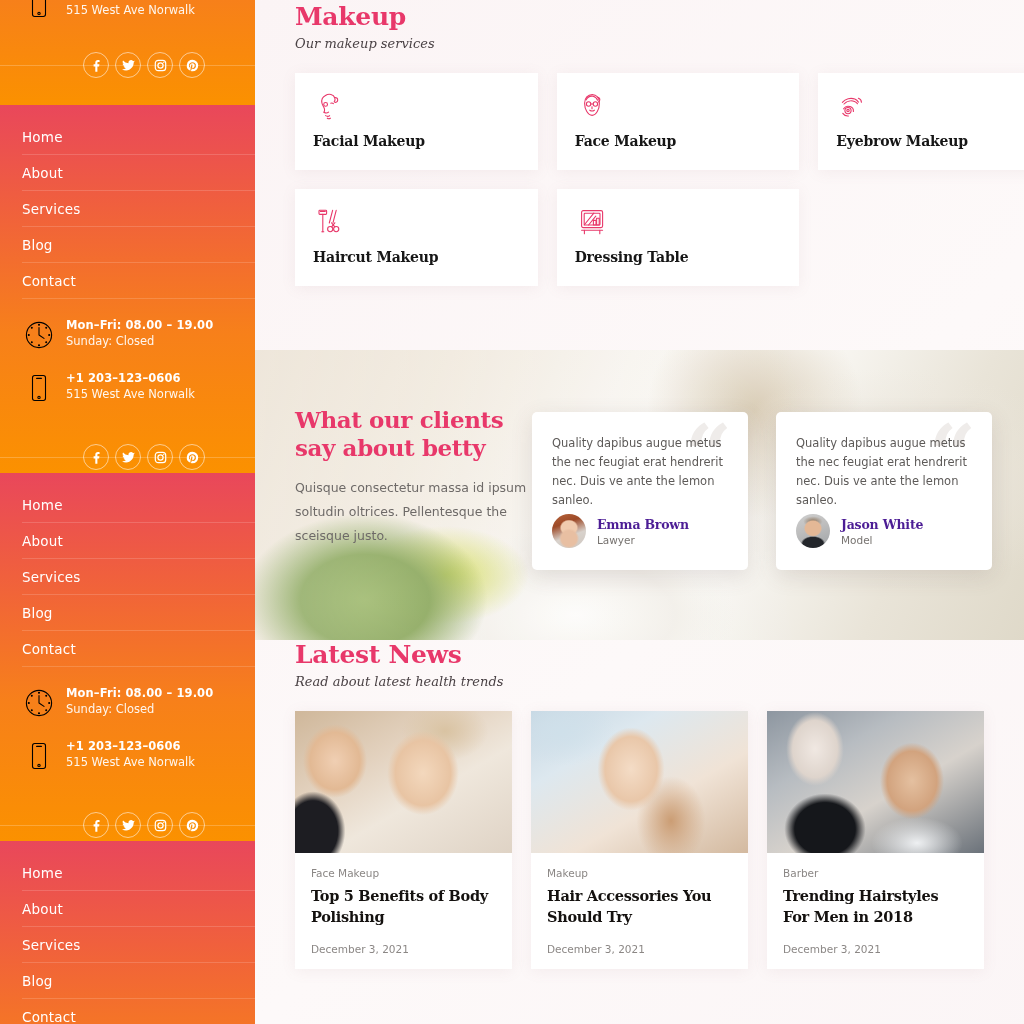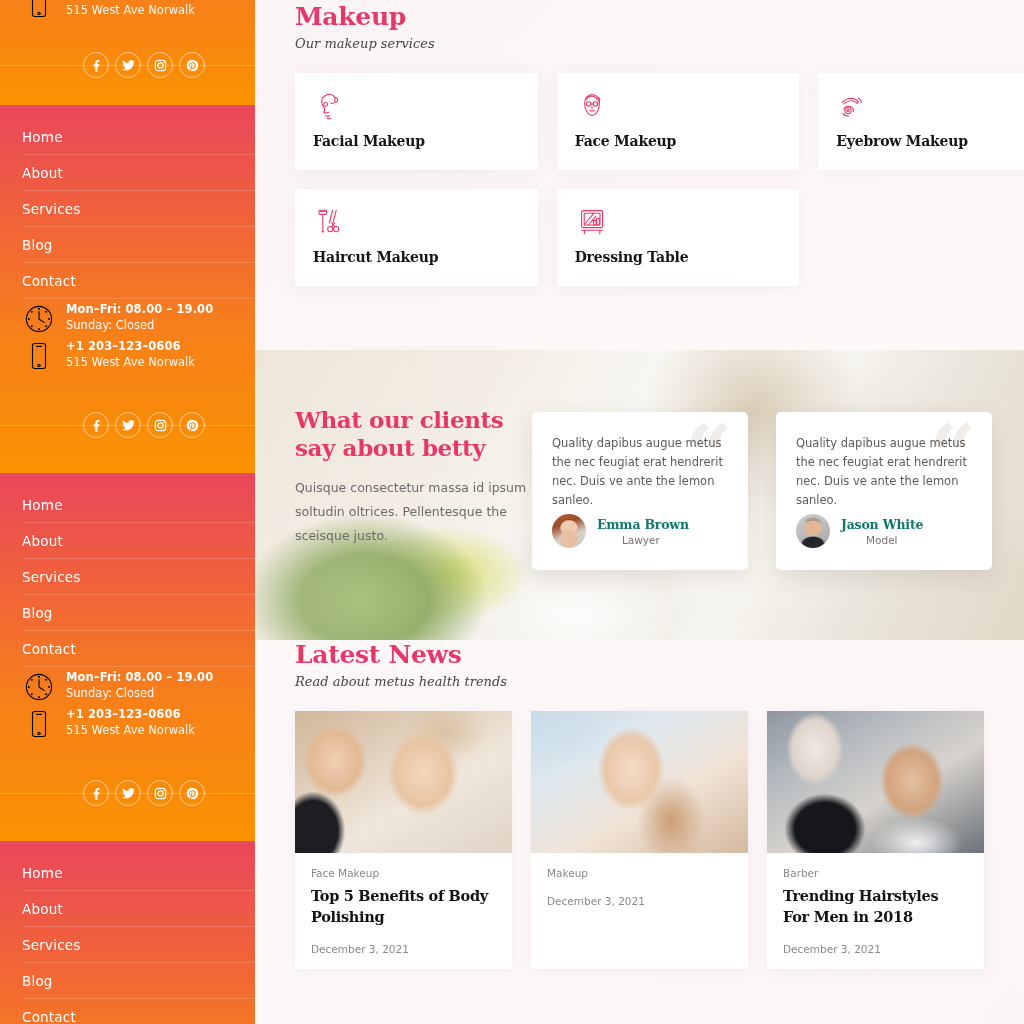--- a/index.html
+++ b/index.html
@@ -30,21 +30,21 @@
     padding: 10px 0 9px 0;
     border-bottom: 1px solid rgba(255,255,255,0.16);
     letter-spacing: 0.2px;
   }
   .nav-item:last-child { border-bottom: 1px solid rgba(255,255,255,0.16); }
 
   .info-row {
     display: flex;
     align-items: flex-start;
     padding: 0 22px;
-    margin-top: 2px;
+    margin-top: 18px;
   }
   .info-icon {
     width: 34px; height: 34px;
     flex: 0 0 34px;
     margin-right: 10px;
     margin-top: 1px;
   }
   .info-icon svg { display: block; }
   .info-text .l1 {
     color: #ffffff;
@@ -239,29 +239,28 @@
   .avatar.m {
     background:
       radial-gradient(ellipse 14px 13px at 50% 42%, #e4b896 0%, #e4b896 55%, rgba(228,184,150,0) 65%),
       radial-gradient(ellipse 17px 11px at 50% 88%, #23262b 0%, #23262b 60%, rgba(35,38,43,0) 72%),
       radial-gradient(ellipse 13px 7px at 50% 22%, #8c7258 0%, rgba(140,114,88,0) 75%),
       linear-gradient(160deg, #cfcfcf 0%, #bdbdbd 45%, #9fa3a6 100%);
   }
   .p-name {
     font-family: "DejaVu Serif", serif;
     font-weight: bold;
-    color: #0f766e;
+    color: #4c1d95;
     font-size: 12.5px;
     letter-spacing: -0.2px;
   }
   .p-role {
     color: #777370;
     font-size: 10.5px;
     margin-top: 2px;
-    margin-left: 25px;
   }
 
   
   .news { position: absolute; left: 0; top: 640px; width: 769px; }
   .news-grid {
     display: grid;
     grid-template-columns: repeat(3, 1fr);
     gap: 19px;
     padding: 0 40px;
     margin-top: 22px;
@@ -610,35 +609,36 @@
         <div class="p-role">Model</div>
       </div>
     </div>
   </div>
       </div>
   </div>
 
   <div class="news">
     <div class="sec-head">
       <div class="sec-title">Latest News</div>
-      <div class="sec-sub">Read about metus health trends</div>
+      <div class="sec-sub">Read about latest health trends</div>
     </div>
     <div class="news-grid" id="news-grid">
   <div class="news-card">
     <div class="news-img a"></div>
     <div class="news-body">
       <div class="news-cat">Face Makeup</div>
       <div class="news-title">Top 5 Benefits of Body Polishing</div>
       <div class="news-date">December 3, 2021</div>
     </div>
   </div>
   <div class="news-card">
     <div class="news-img b"></div>
     <div class="news-body">
       <div class="news-cat">Makeup</div>
+      <div class="news-title">Hair Accessories You Should Try</div>
       <div class="news-date">December 3, 2021</div>
     </div>
   </div>
   <div class="news-card">
     <div class="news-img c"></div>
     <div class="news-body">
       <div class="news-cat">Barber</div>
       <div class="news-title">Trending Hairstyles For Men in 2018</div>
       <div class="news-date">December 3, 2021</div>
     </div>

